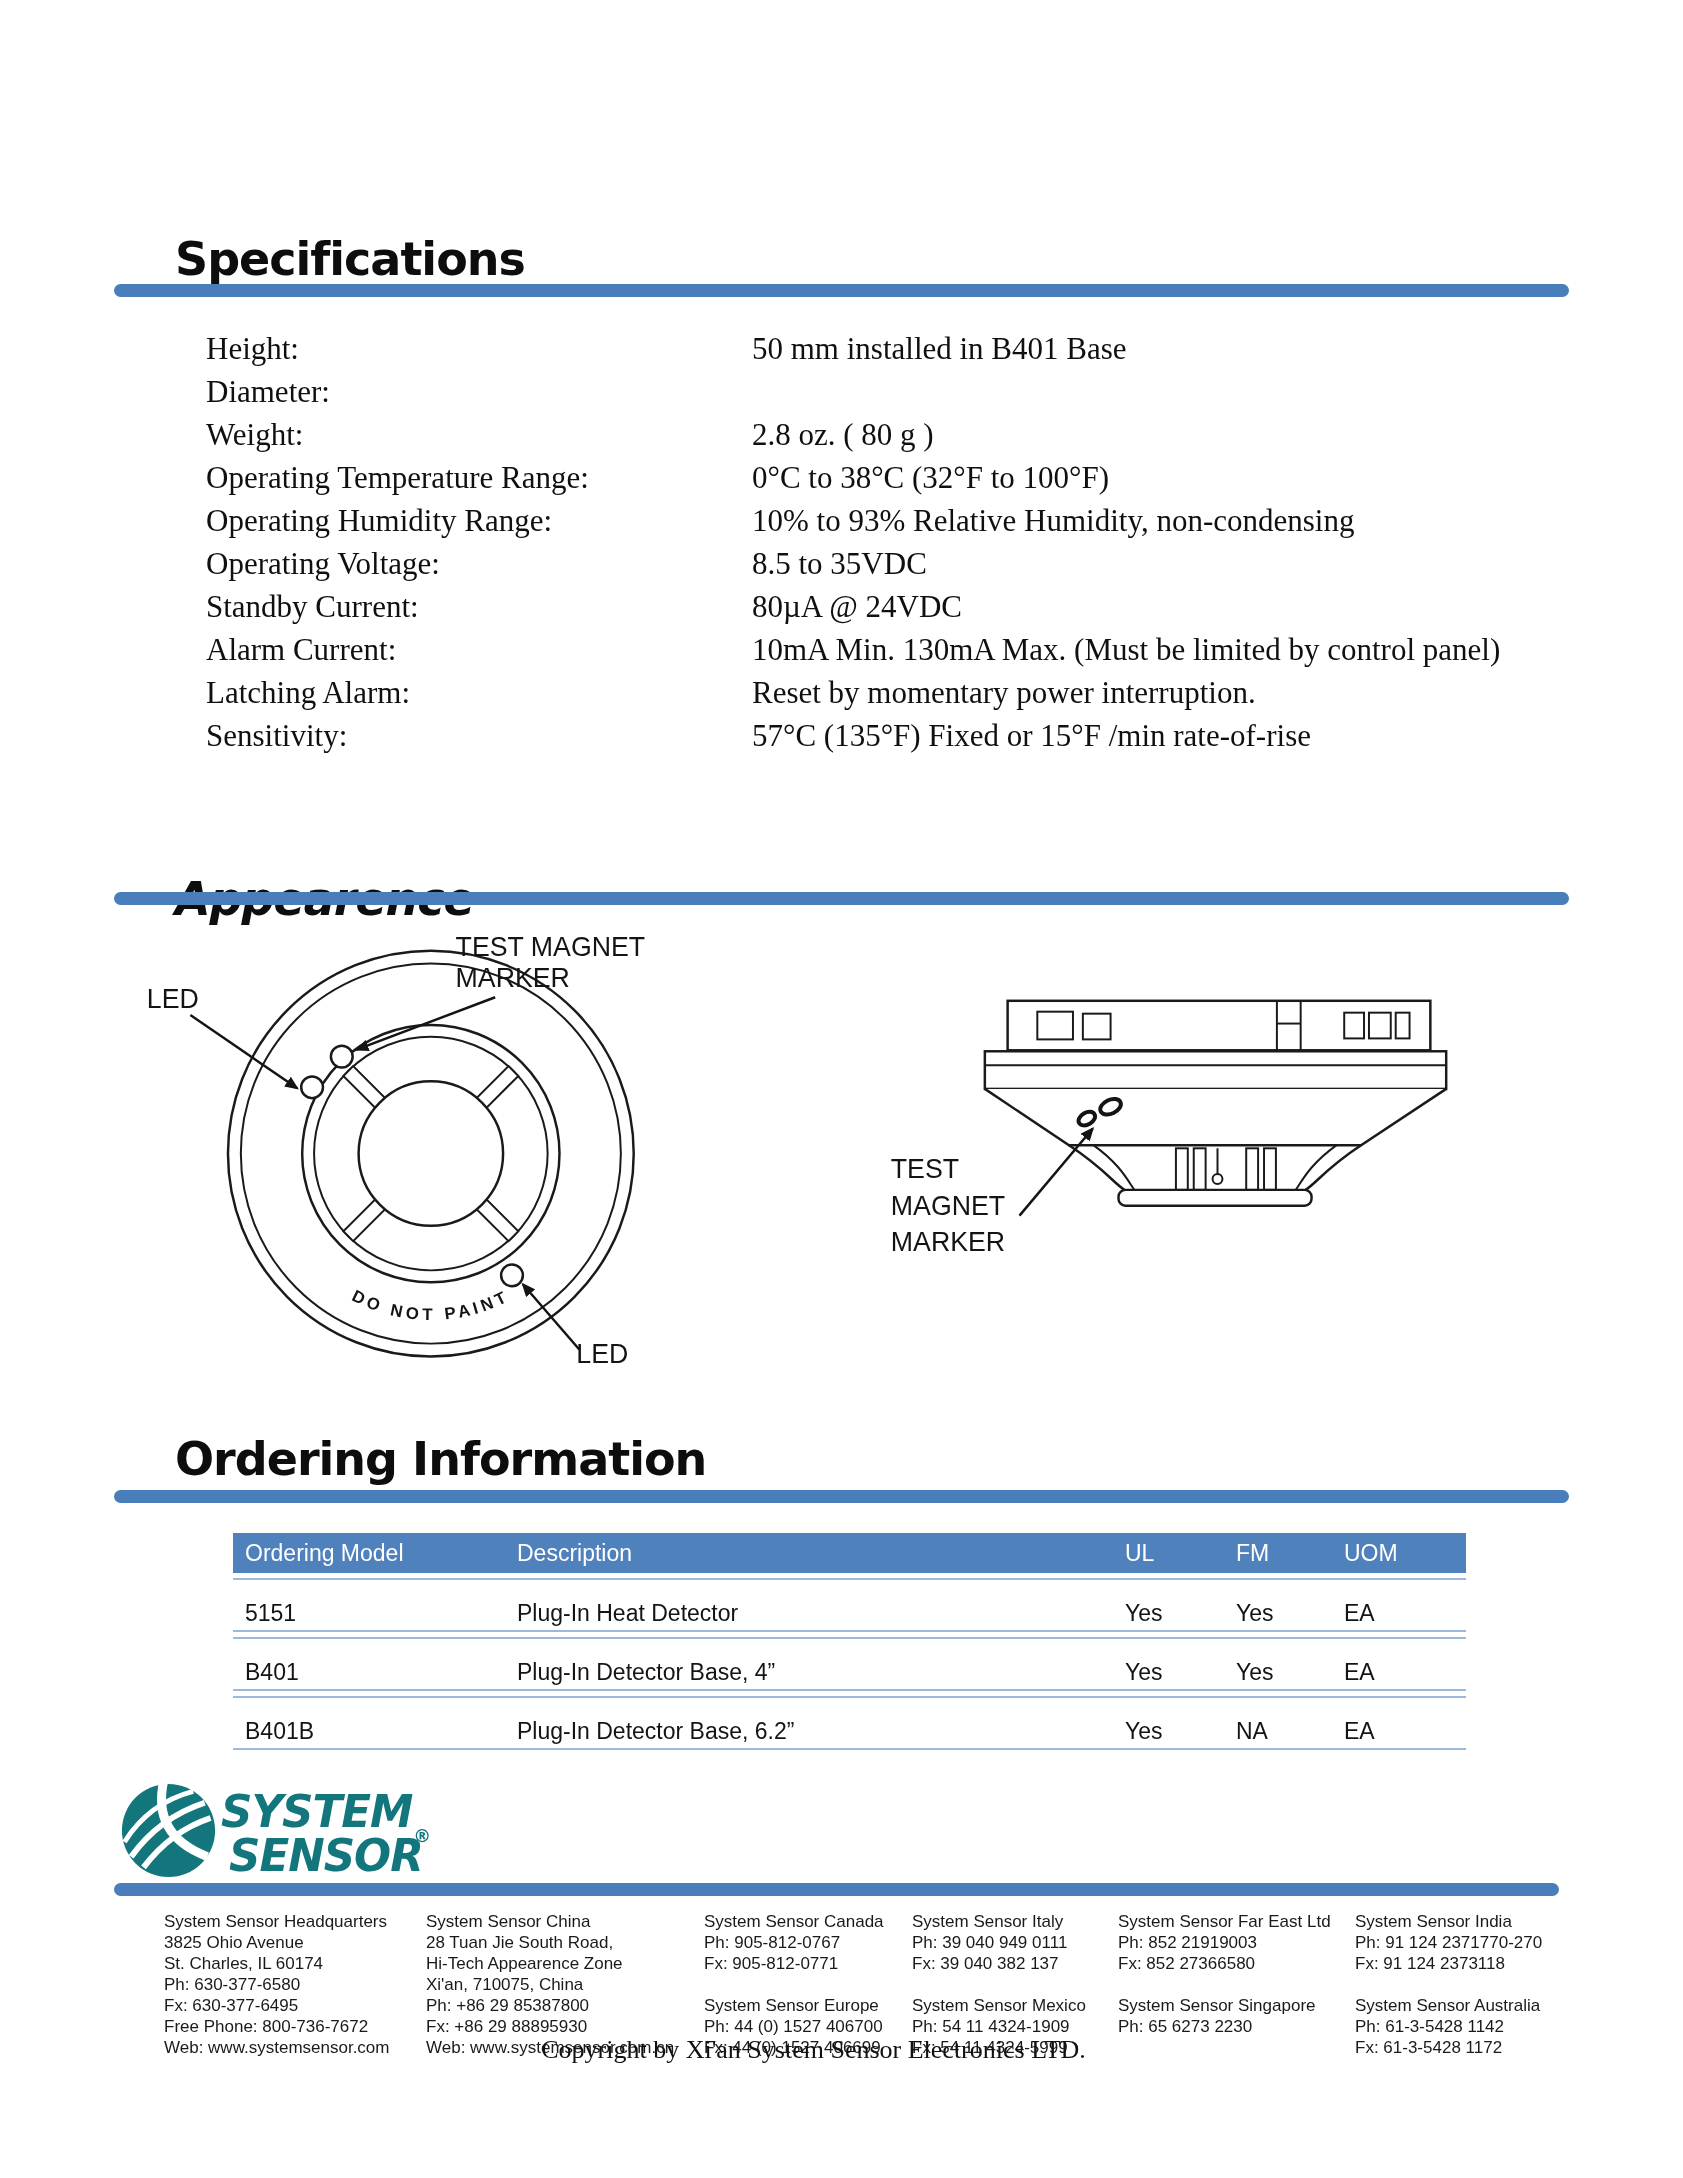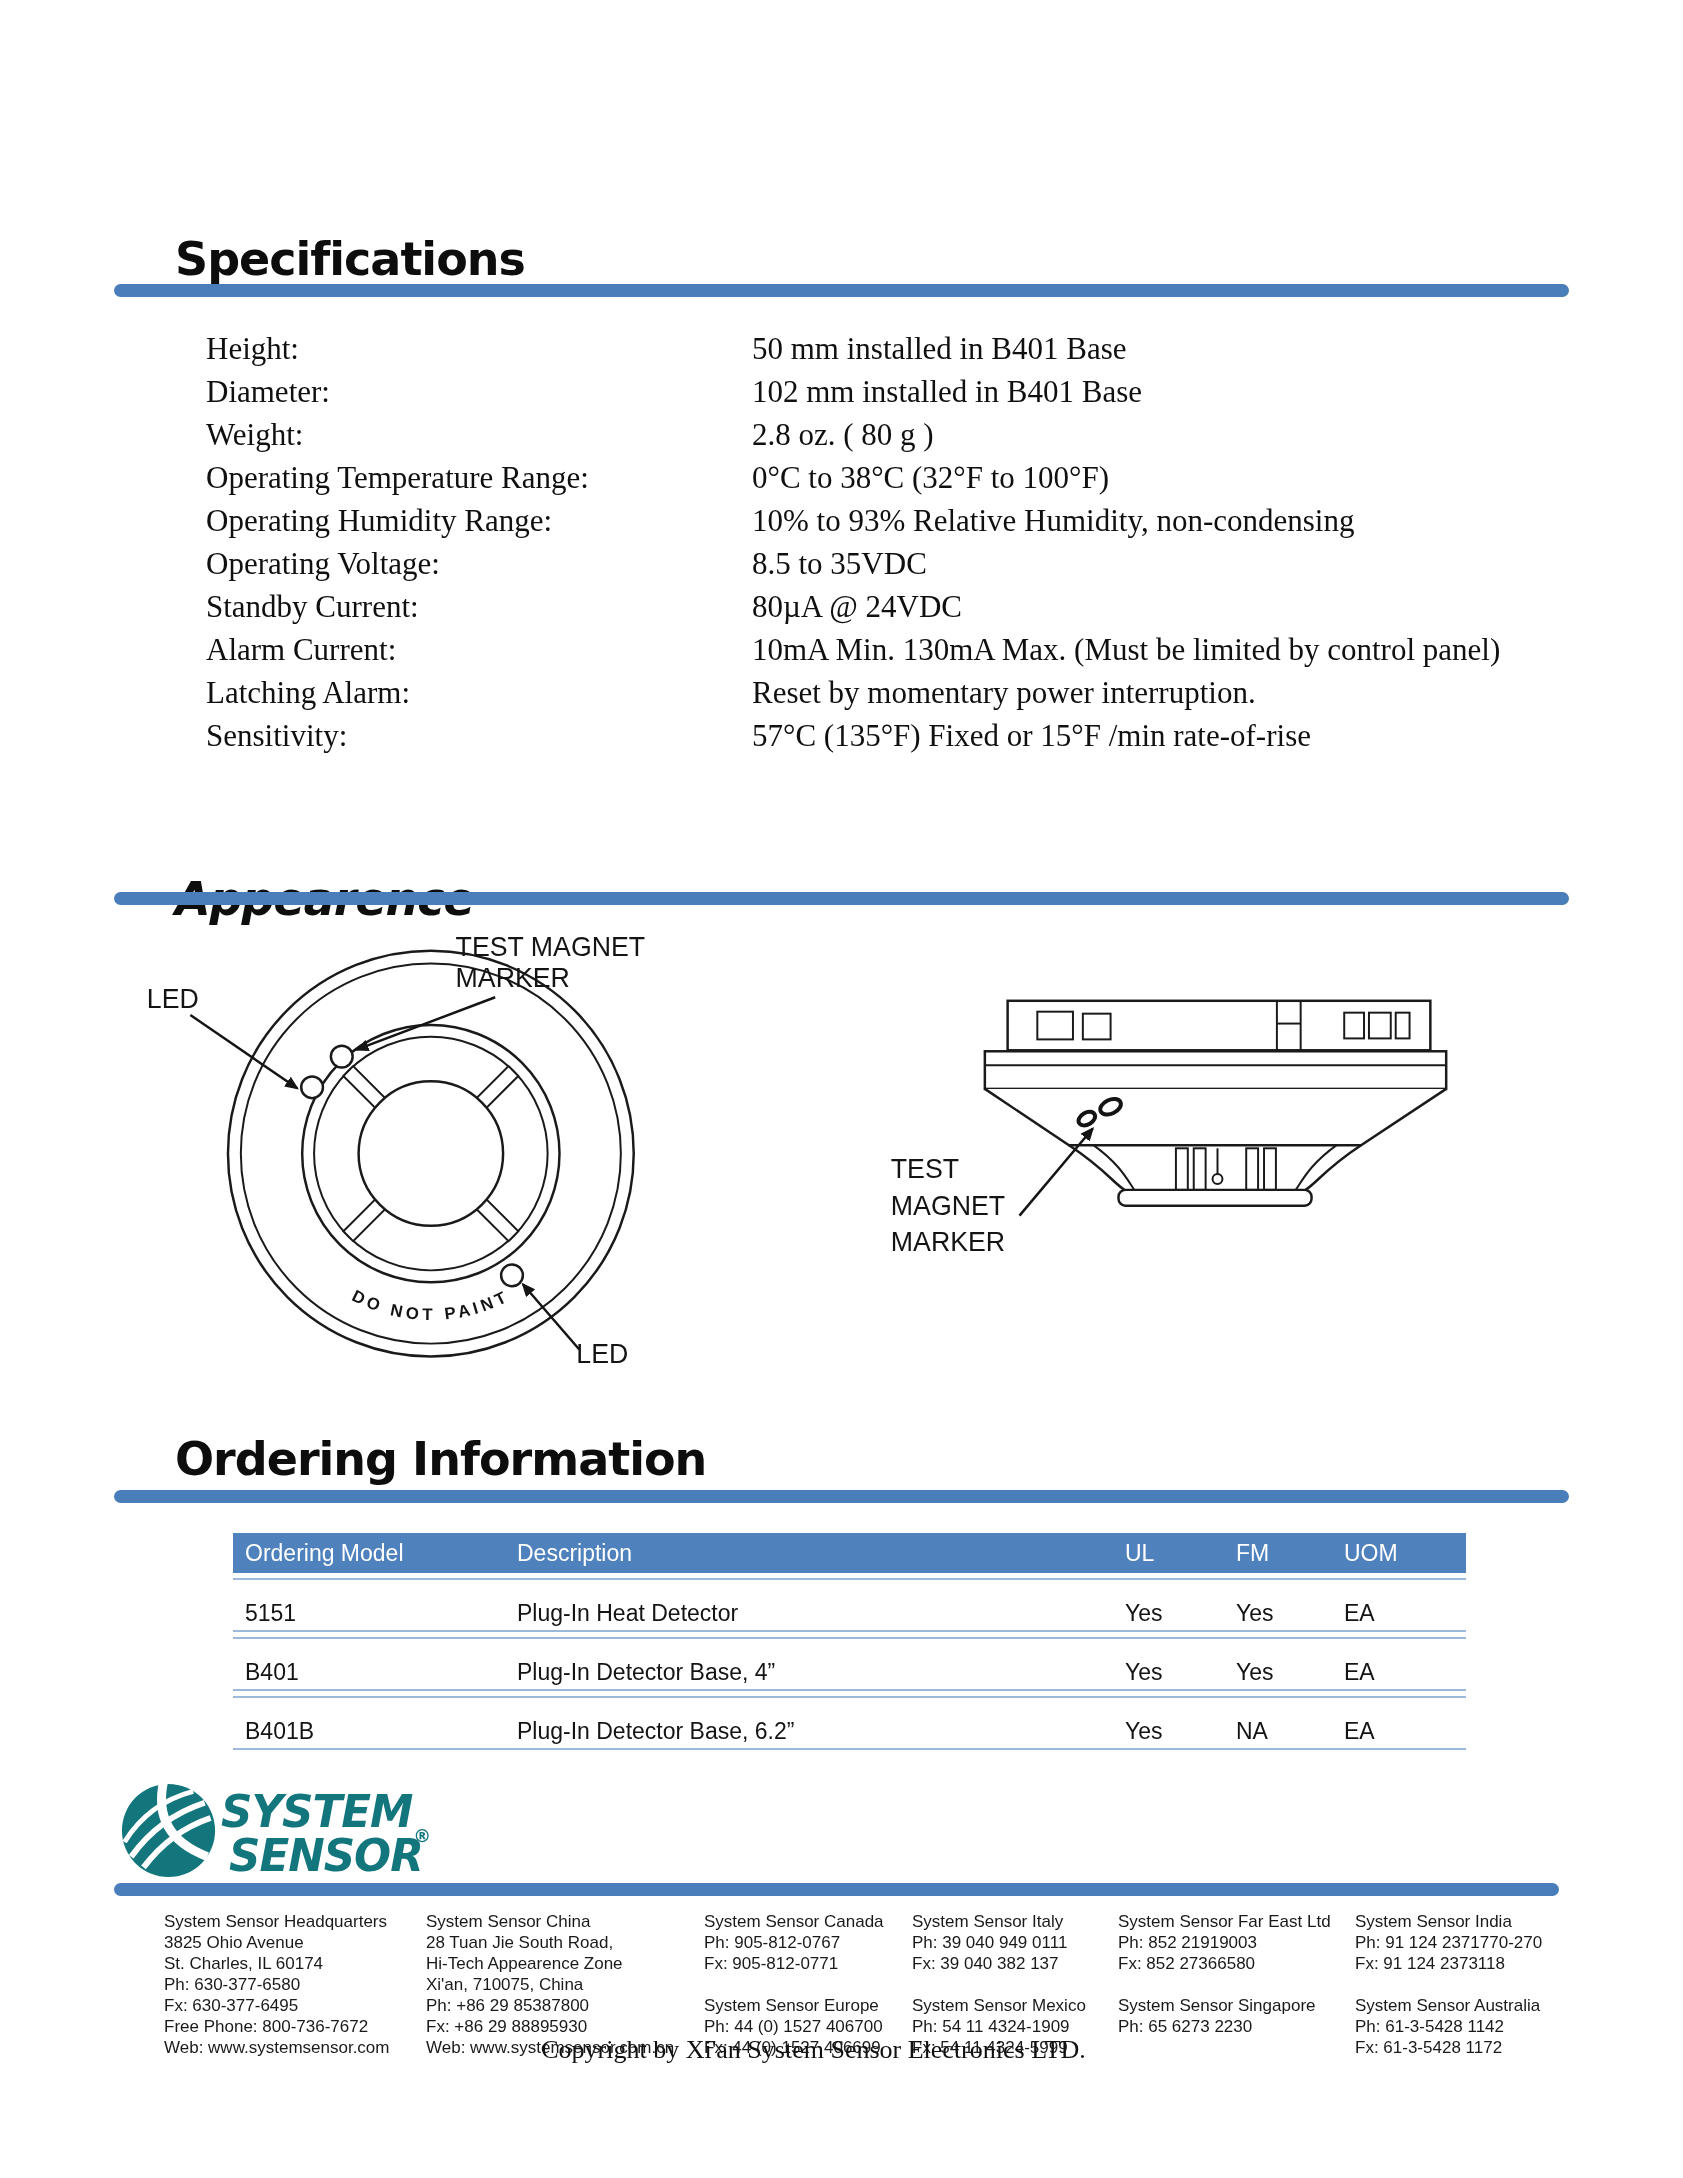--- a/index.html
+++ b/index.html
@@ -65,21 +65,20 @@
   <div class="sec-title" style="top:232px;">Specifications</div>
   <div class="rule" style="top:284px;"></div>
 
   <div class="spec-list">
     <div class="spec-row">
       <div class="spec-label">Height:</div>
       <div class="spec-value">50 mm installed in B401 Base</div>
     </div>
     <div class="spec-row">
       <div class="spec-label">Diameter:</div>
-      <div class="spec-value">102 mm  installed in B401 Base</div>
     </div>
     <div class="spec-row">
       <div class="spec-label">Weight:</div>
       <div class="spec-value">2.8 oz. ( 80 g )</div>
     </div>
     <div class="spec-row">
       <div class="spec-label">Operating Temperature Range:</div>
       <div class="spec-value">0°C to 38°C (32°F to 100°F)</div>
     </div>
     <div class="spec-row">

